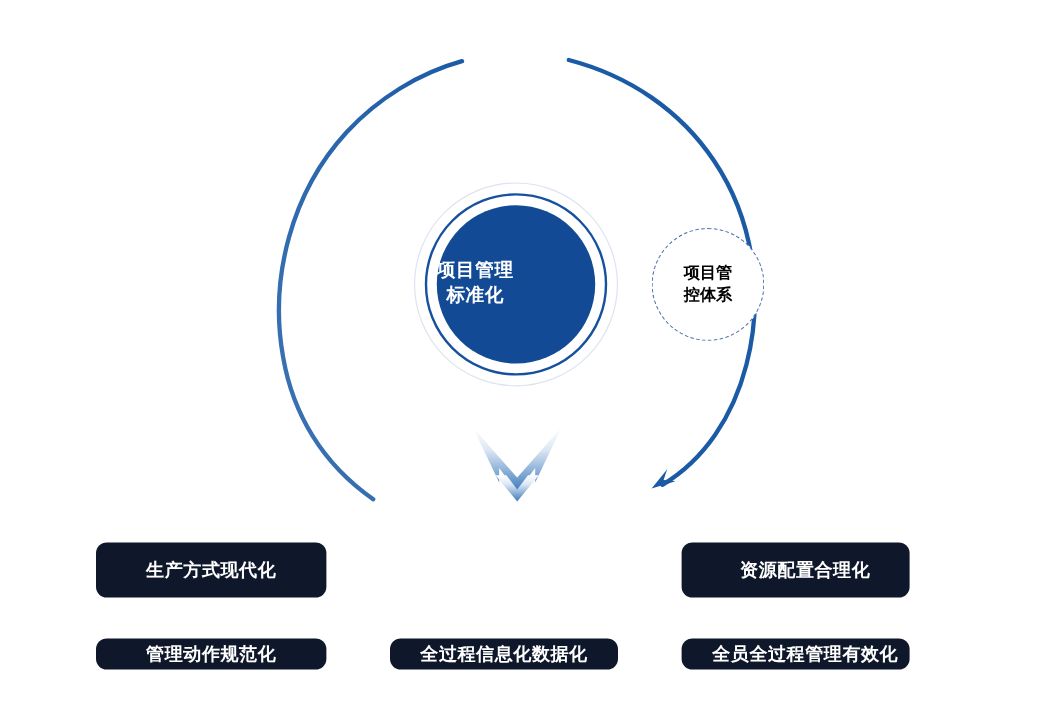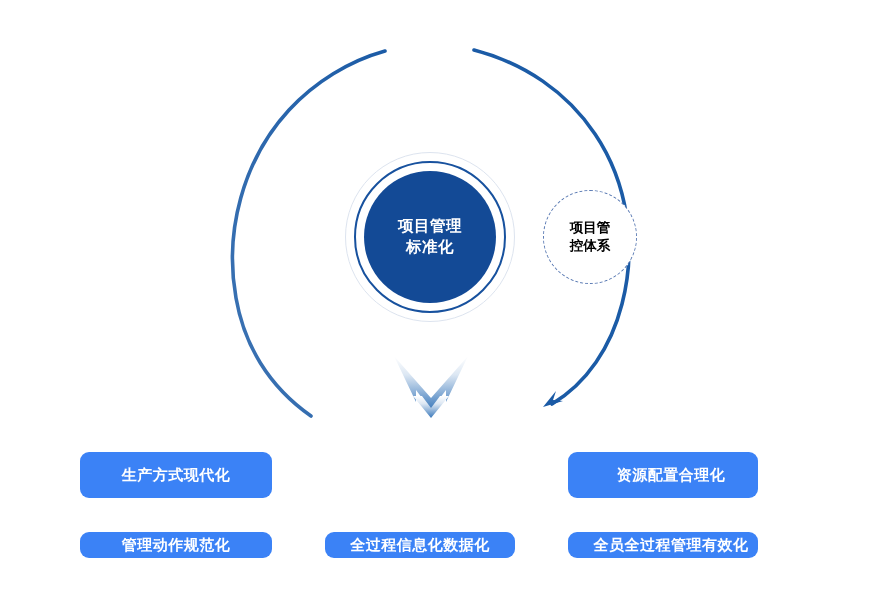--- a/index.html
+++ b/index.html
@@ -61,21 +61,20 @@
     position: absolute;
     left: 19px;
     top: 19px;
     width: 132px;
     height: 132px;
     border-radius: 50%;
     background: #134a96;
     box-sizing: border-box;
     display: flex;
     align-items: center;
-    justify-content: center;
   }
   .hub-label {
     color: #ffffff;
     font-size: 15.5px;
     font-weight: bold;
     line-height: 1.35;
     text-align: center;
     letter-spacing: 0.5px;
     white-space: pre-line;
   }
@@ -121,21 +120,21 @@
     position: absolute;
     left: 80px;
     top: 452px;
     width: 678px;
     display: grid;
     grid-template-columns: 192px 1fr 190px 1fr 190px;
     grid-template-rows: 46px 14px 46px;
     z-index: 4;
   }
   .pill {
-    background: #3b82f6;
+    background: #0f172a;
     border-radius: 9px;
     display: flex;
     align-items: center;
     justify-content: center;
     color: #ffffff;
     font-size: 15px;
     font-weight: bold;
     letter-spacing: 0.5px;
     box-sizing: border-box;
     text-align: center;

